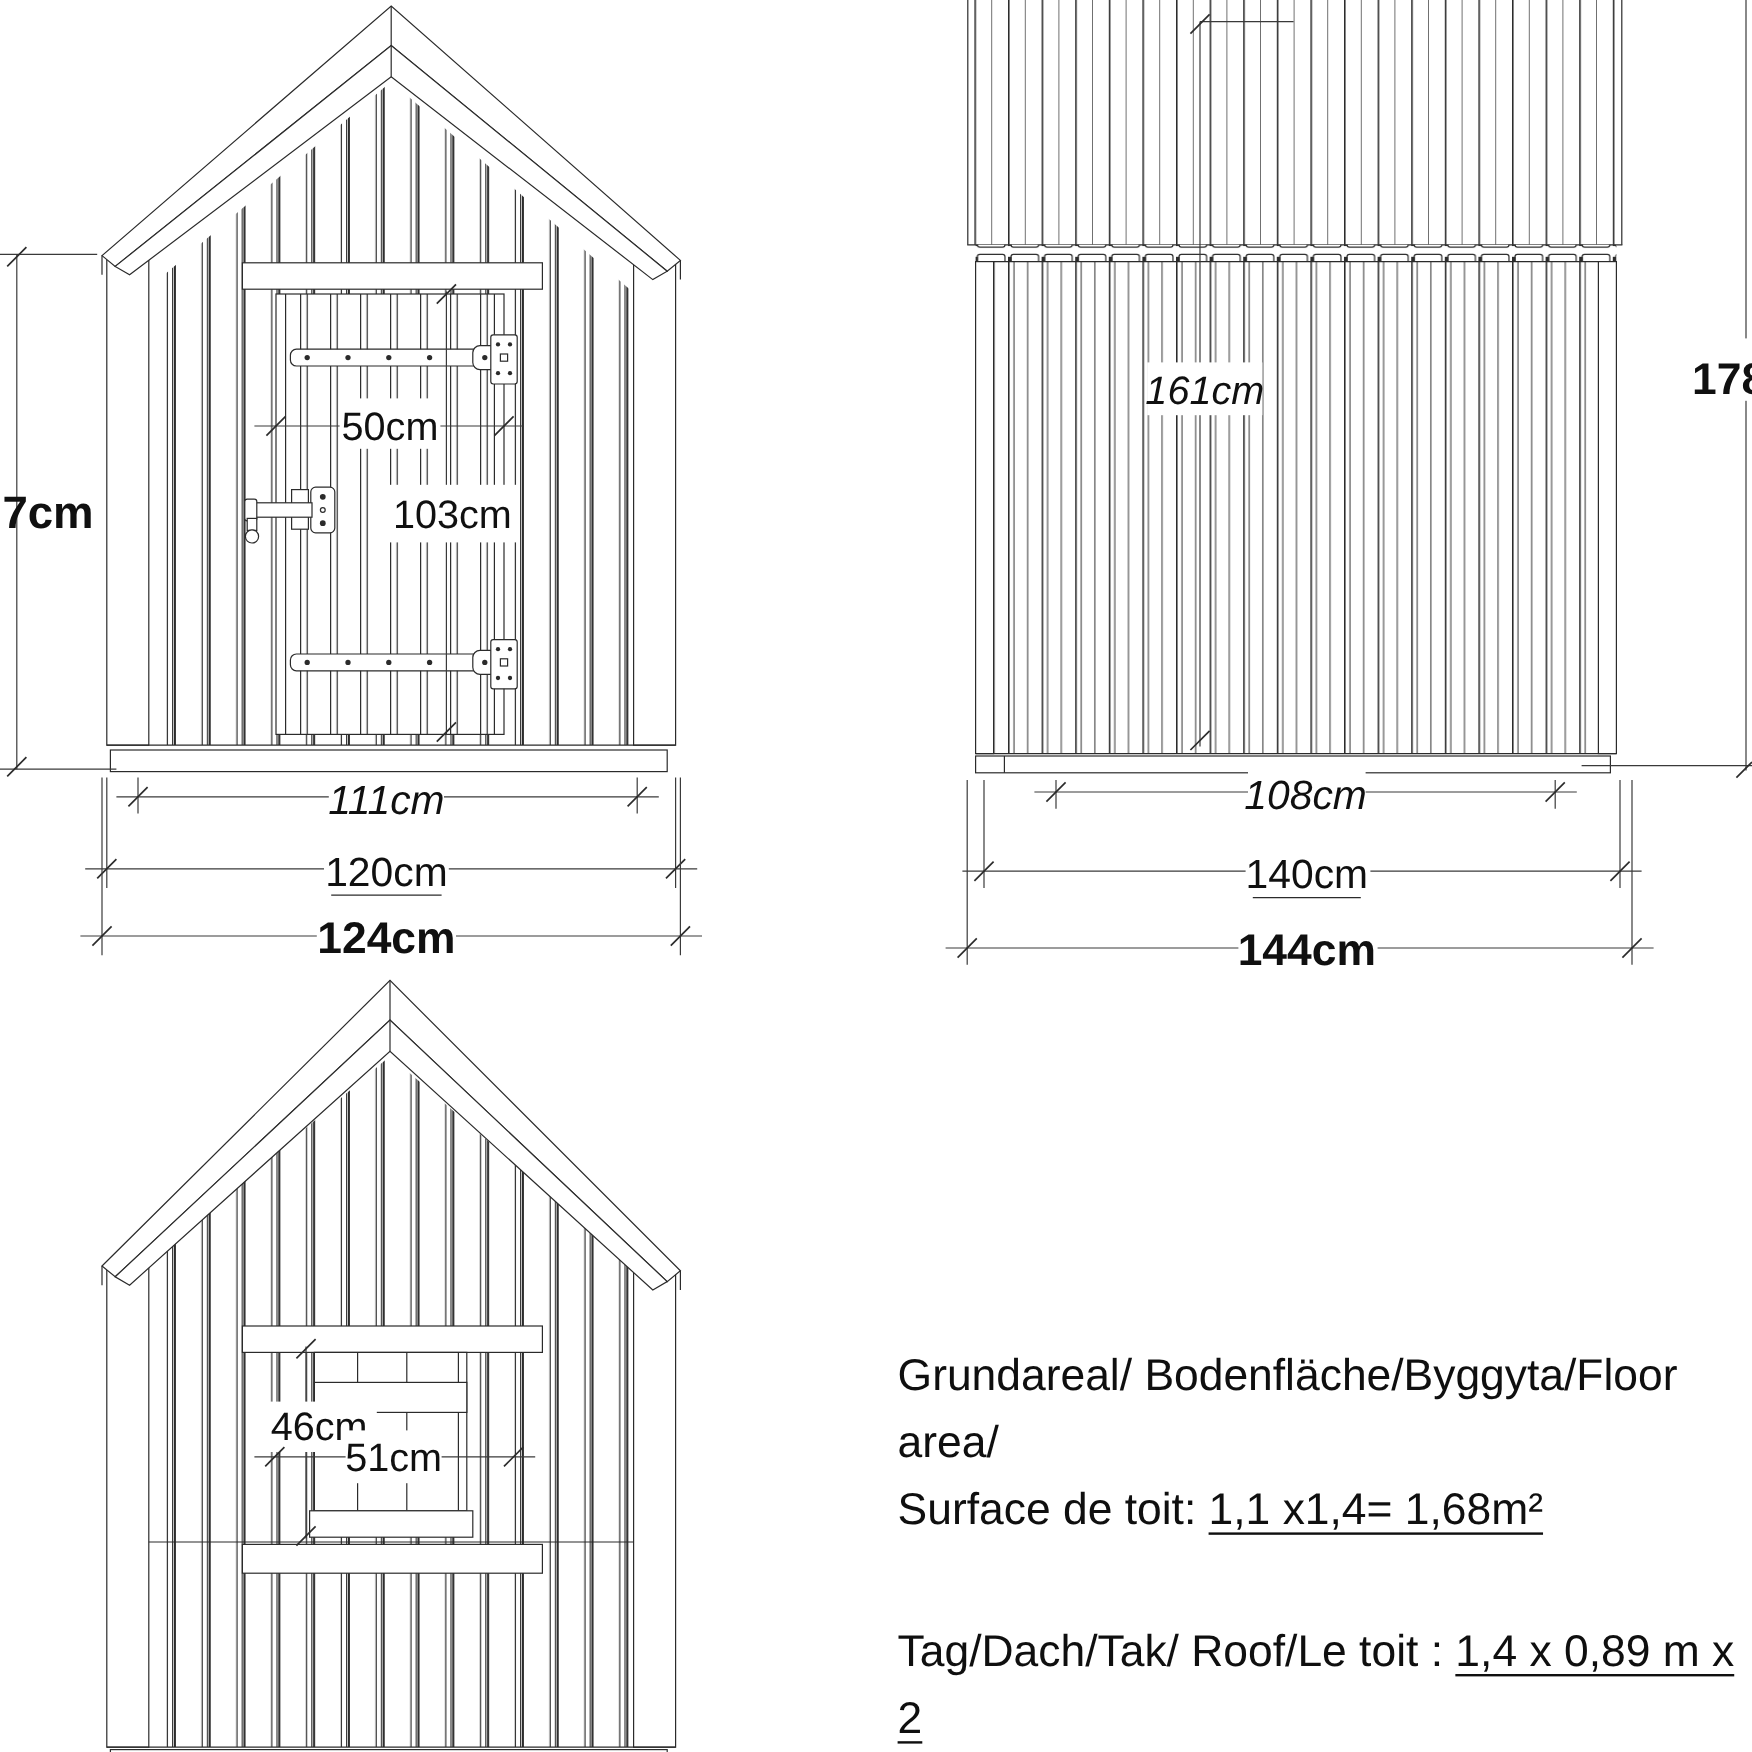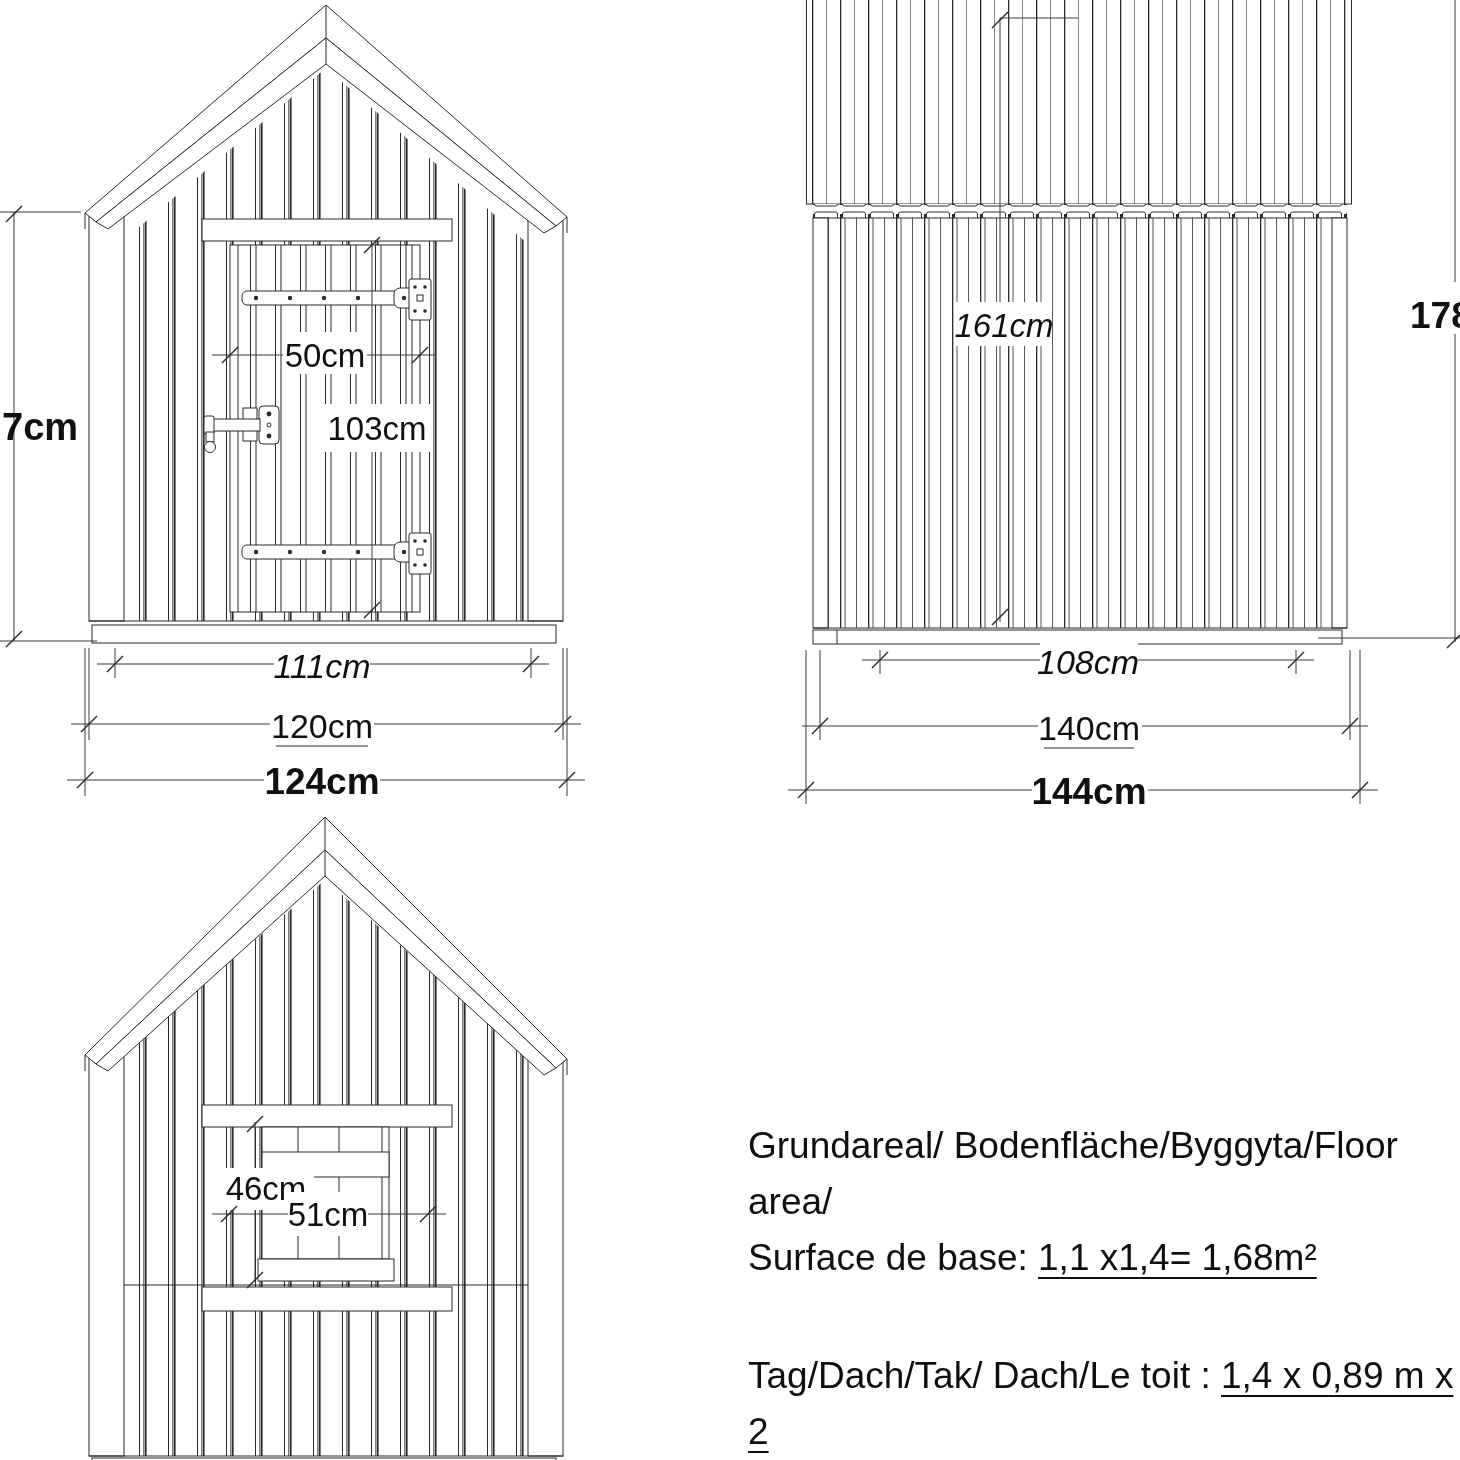--- a/index.html
+++ b/index.html
@@ -276,18 +276,18 @@
       <line x1="221" y1="1222" x2="237" y2="1206" class="tick"></line>
       <line x1="420" y1="1222" x2="436" y2="1206" class="tick"></line>
       <rect x="288" y="1192" width="80" height="44" class="mask"></rect>
       <text x="328" y="1226" class="t33" text-anchor="middle">51cm</text>
     </g>
   </g>
 </svg>
 
   <div class="notes" id="note1">
     <span>Grundareal/ Bodenfläche/Byggyta/Floor area/</span><br>
-    <span>Surface de base: </span><span class="u">1,1 x1,4= 1,68m²</span>
+    <span>Surface de toit: </span><span class="u">1,1 x1,4= 1,68m²</span>
   </div>
   <div class="notes" id="note2">
-    <span>Tag/Dach/Tak/ Dach/Le toit :  </span><span class="u">1,4 x 0,89 m x 2</span>
+    <span>Tag/Dach/Tak/ Roof/Le toit :  </span><span class="u">1,4 x 0,89 m x 2</span>
   </div>
 </div>
 
 </body></html>

